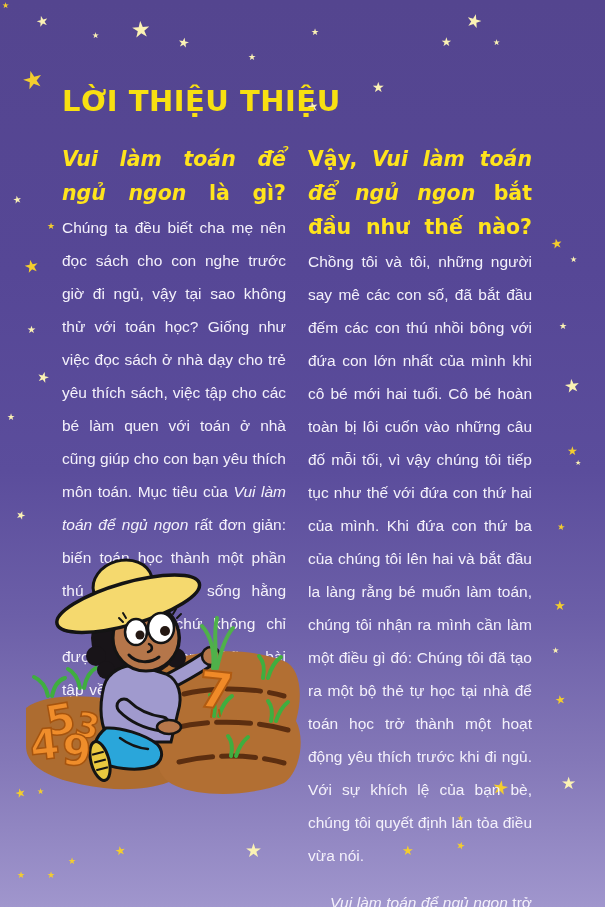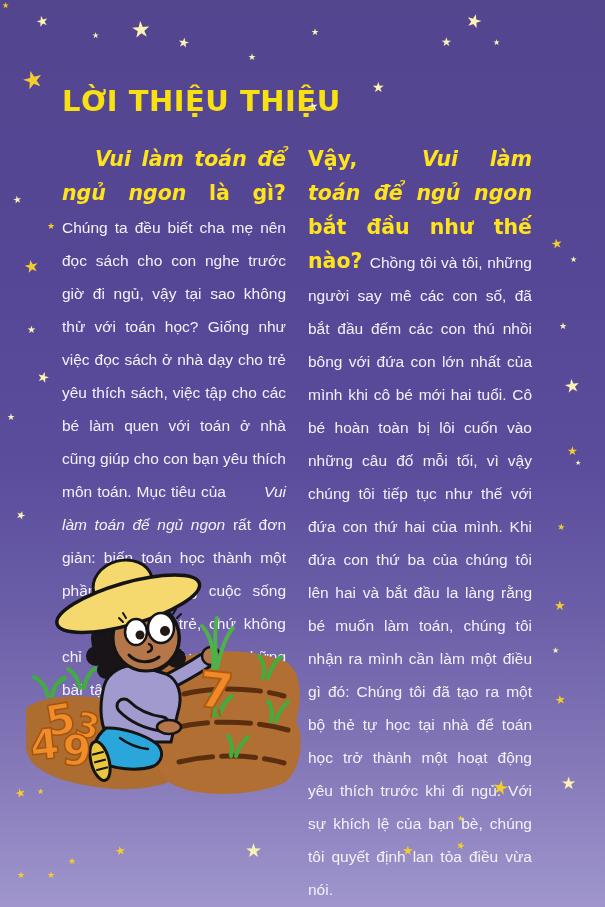--- a/index.html
+++ b/index.html
@@ -42,21 +42,21 @@
     color:var(--body-text);
     font-size:15.5px;line-height:33px;
     text-align:justify;
   }
   .lead-heading{
     font-family:"DejaVu Sans","Liberation Sans",sans-serif;
     font-weight:bold;font-size:20.5px;
     color:var(--heading-yellow);
   }
   .lead-heading .italic{font-style:italic;}
-  .column p .italic{font-style:italic;margin-left:33px;}
+  .column p .italic{font-style:italic;}
   .para-indent{text-indent:22px;margin-top:14px;}
   .illustration{position:absolute;left:16px;top:556px;width:290px;height:248px;}
 </style>
 </head>
 <body>
 
 <div class="page">
 
   <div class="star-field">
       <span class="star" style="left: 2px; top: 2px; font-size: 8px; color: rgb(243, 205, 46); transform: rotate(0deg);">★</span>

